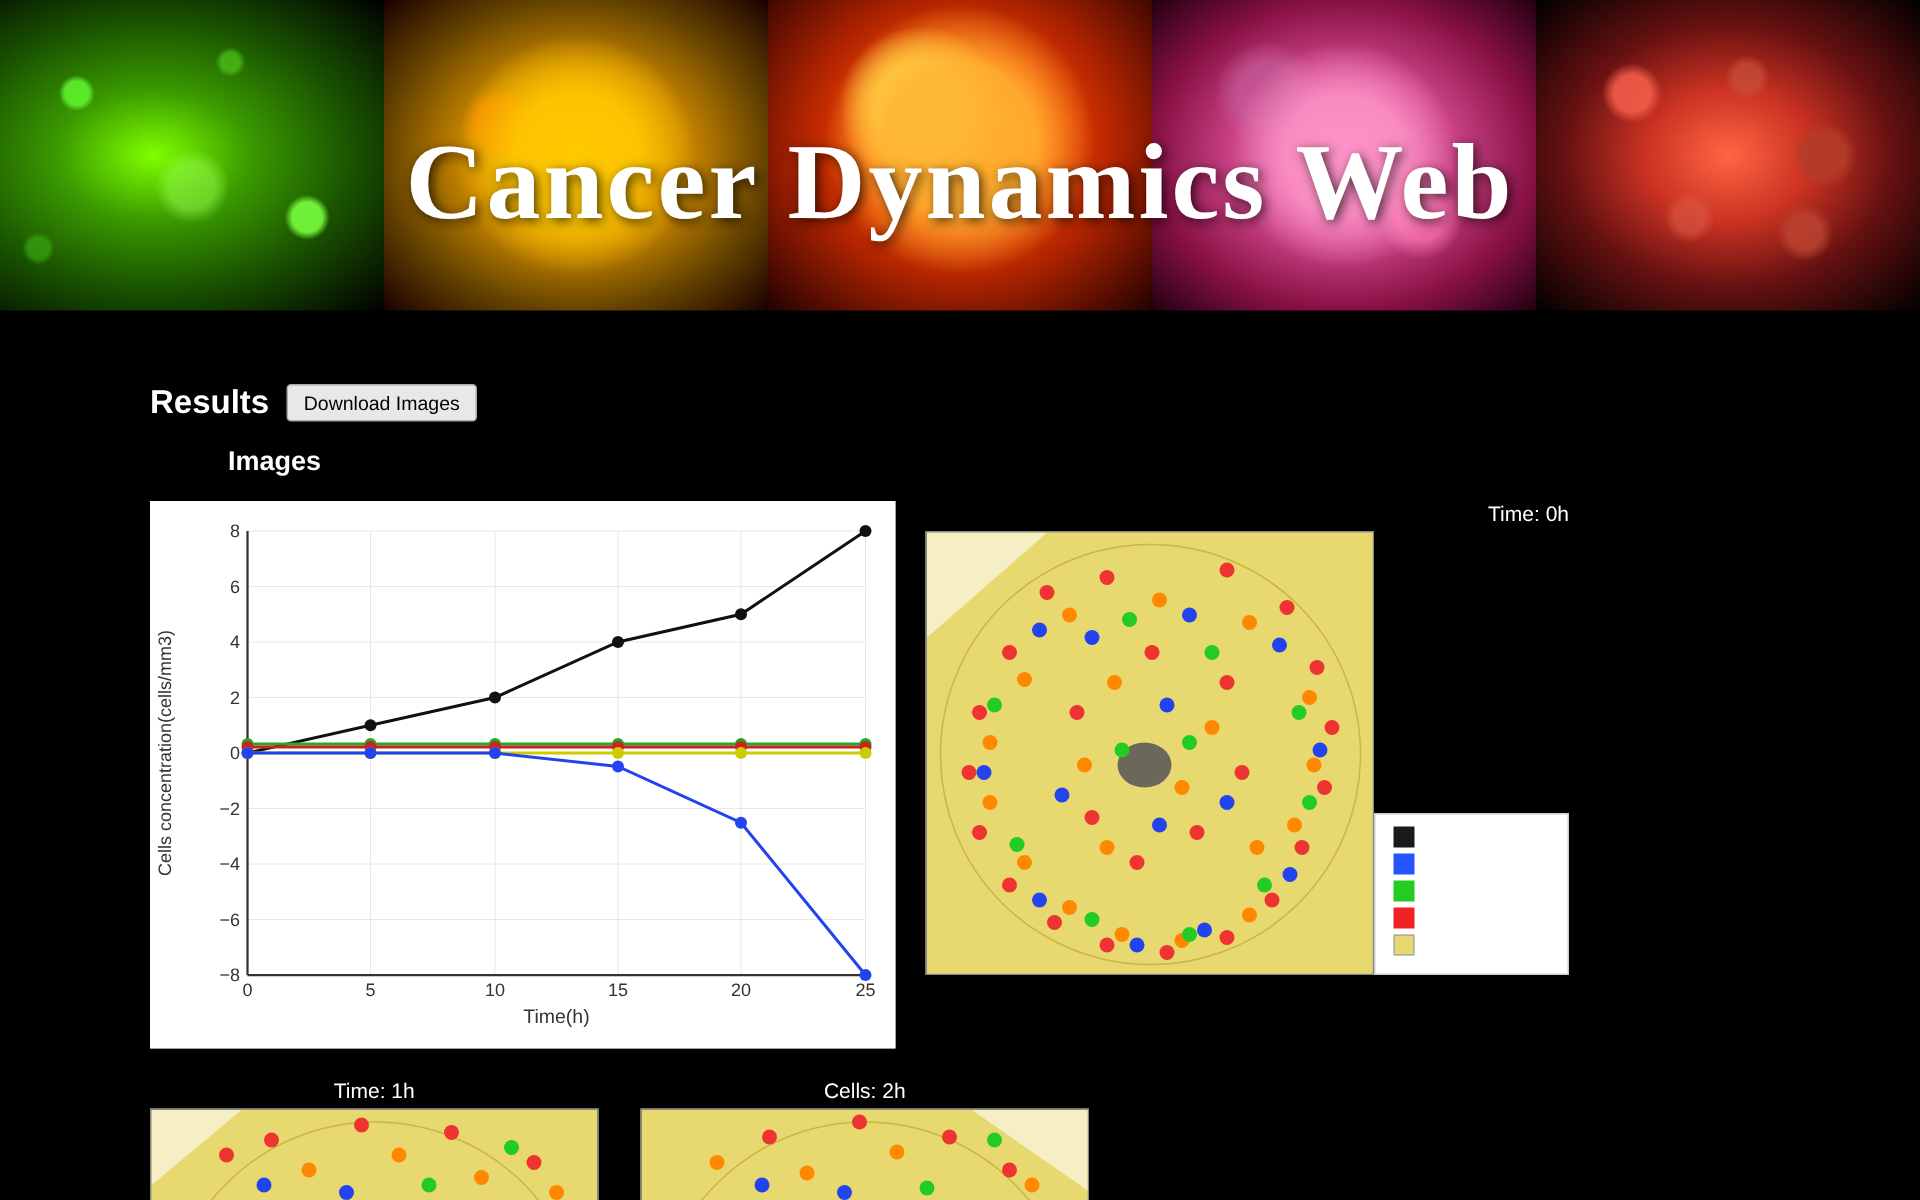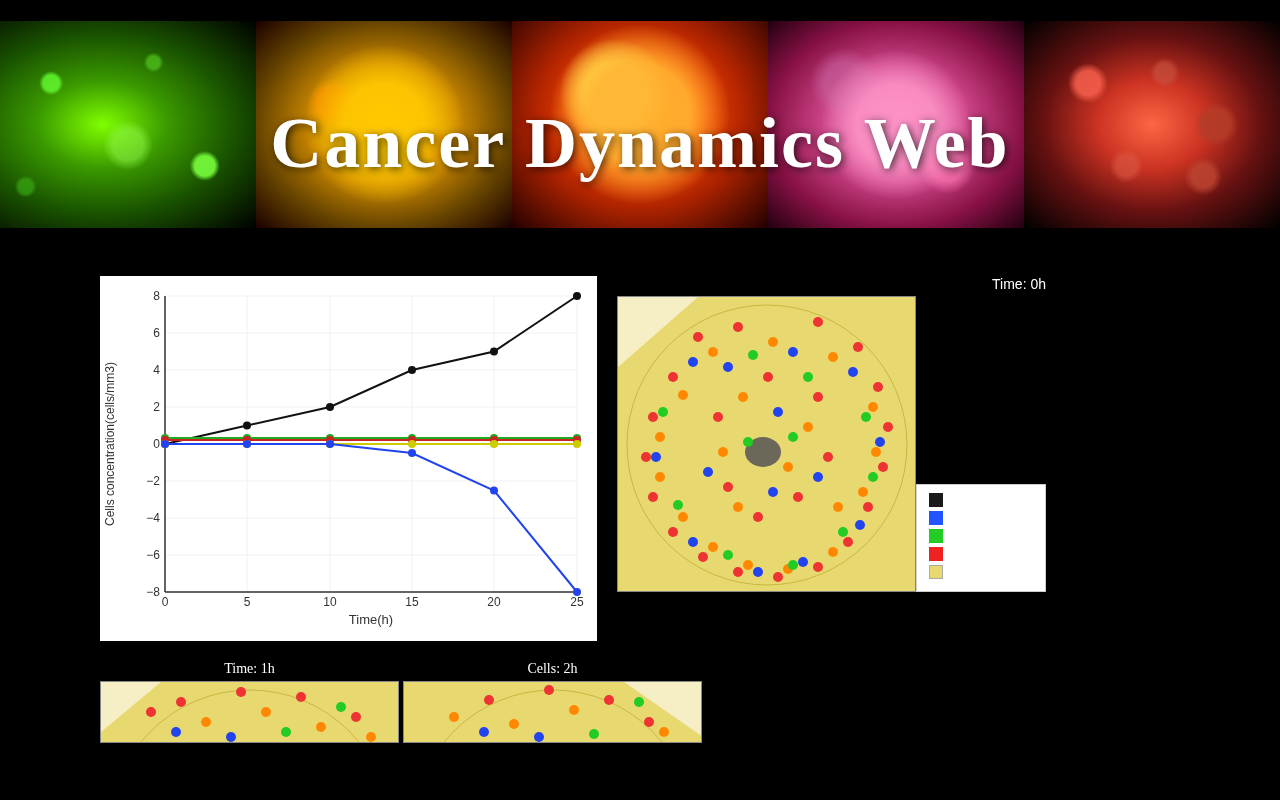--- a/index.html
+++ b/index.html
@@ -10,21 +10,20 @@
       overflow-x: hidden;
     }
 
     
     #header {
       width: 1280px;
       height: 243px;
       position: relative;
       overflow: hidden;
       display: flex;
-      margin-top: 21px;
     }
 
     .header-title {
       position: absolute;
       width: 100%;
       text-align: center;
       top: 50%;
       transform: translateY(-50%);
       z-index: 10;
       font-size: 72px;
@@ -221,22 +220,21 @@
     }
 
     .legend-color {
       width: 14px;
       height: 14px;
       flex-shrink: 0;
     }
 
     .bottom-row {
       display: flex;
-      gap: 4px;
-      font-family: Liberation Serif, serif;
+      gap: 28px;
     }
 
     .bottom-chart {
       display: flex;
       flex-direction: column;
       align-items: center;
       color: white;
     }
 
     .bottom-scatter {
@@ -268,21 +266,26 @@
     <div class="header-cell cell-yellow"></div>
     <div class="header-cell cell-orange"></div>
     <div class="header-cell cell-pink"></div>
     <div class="header-cell cell-multi"></div>
   </div>
   <div class="header-title">Cancer Dynamics Web</div>
 </div>
 
 <div id="main-content">
 
-
+  <div class="results-header">
+    <span class="results-title">Results</span>
+    <button class="download-btn">Download Images</button>
+  </div>
+
+  <div class="images-label">Images</div>
 
   <div class="charts-row">
 
     <div class="line-chart-container">
       <svg class="chart-svg" viewBox="0 0 497 365" xmlns="http://www.w3.org/2000/svg">
 
         <rect width="497" height="365" fill="white"></rect>
 
         <g stroke="#e0e0e0" stroke-width="0.5">
 

